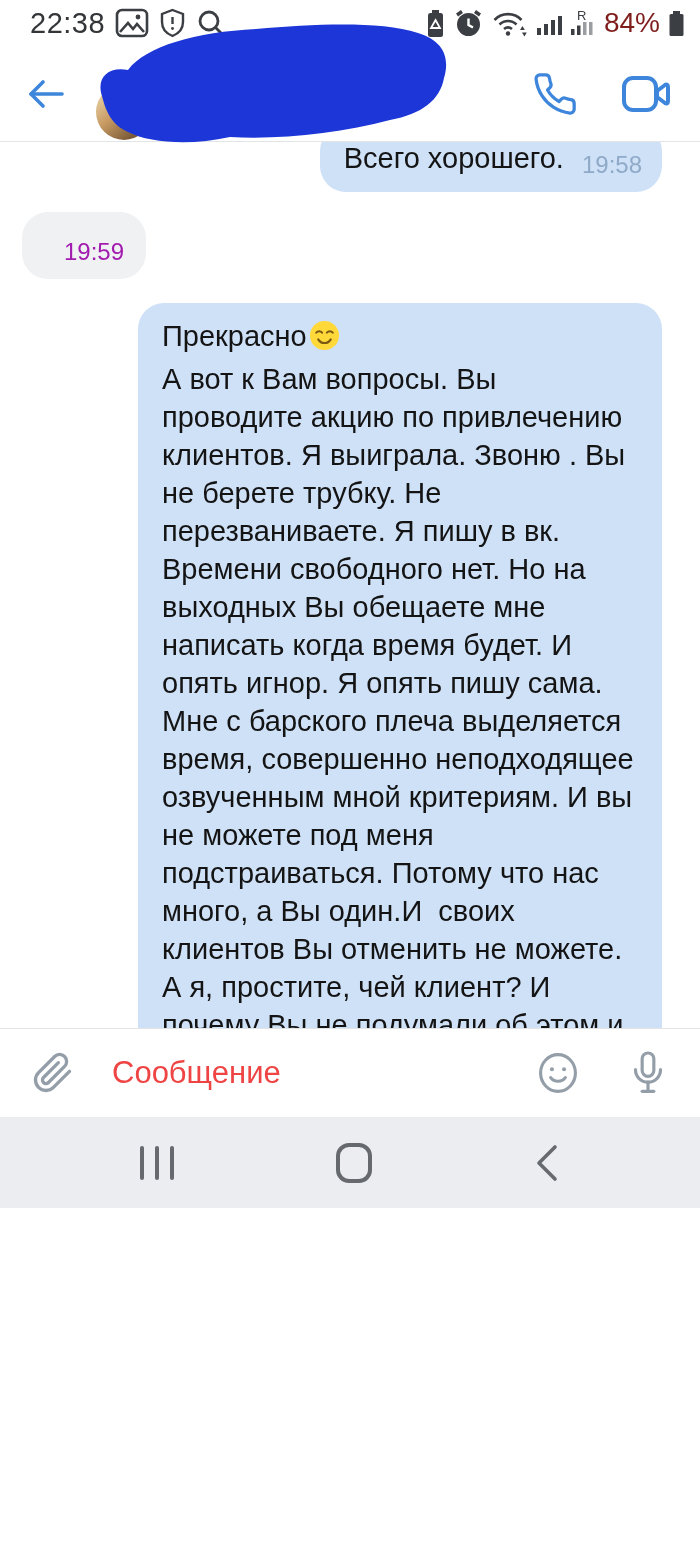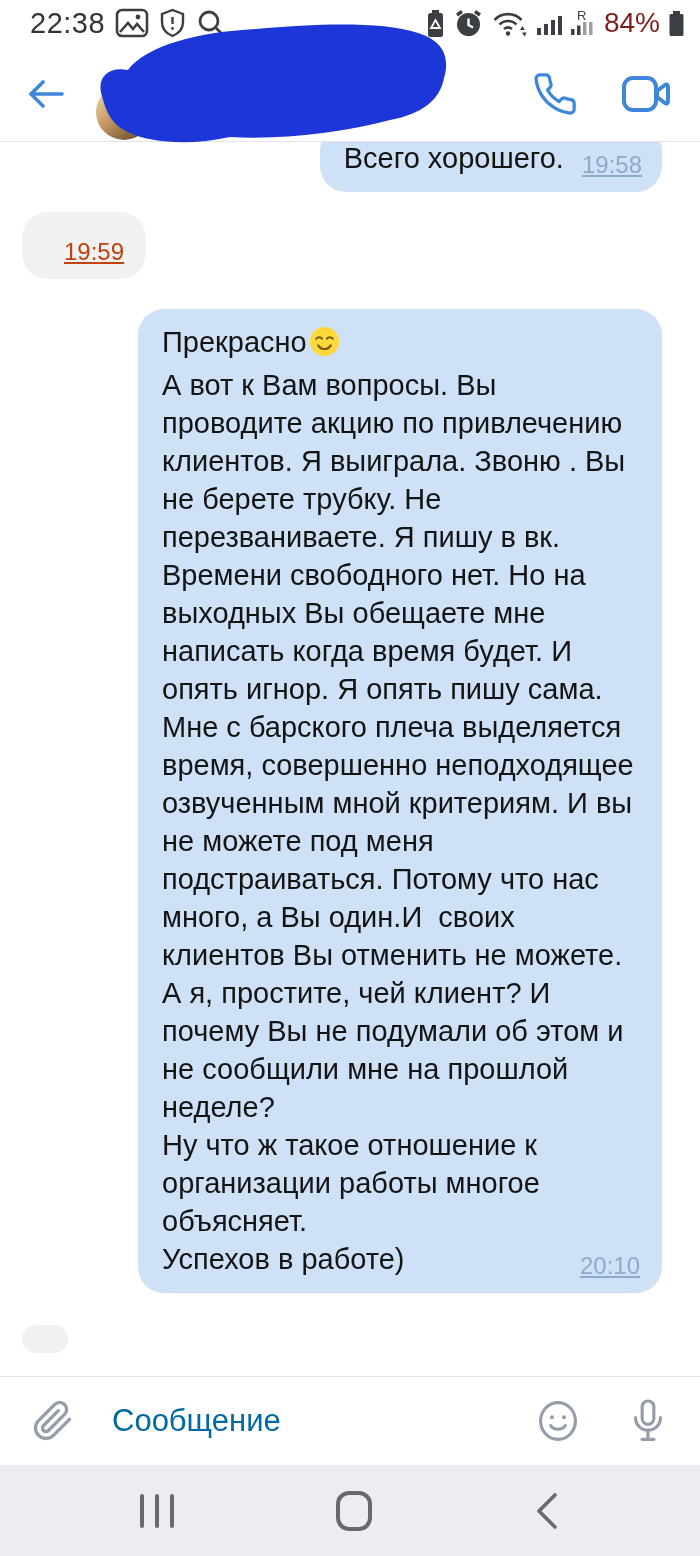--- a/index.html
+++ b/index.html
@@ -1,18 +1,18 @@
 <!DOCTYPE html>
 <html><head>
 <meta charset="utf-8">
 <style>
   * { margin:0; padding:0; box-sizing:border-box; }
   html,body { width:700px; }
   body { font-family:"Liberation Sans", sans-serif; background:#fff; }
-  .phone { position:relative; width:700px; height:1556px; background:#fff; overflow:hidden; display:flex; flex-direction:column; }
+  .phone { position:relative; width:700px; height:1208px; background:#fff; overflow:hidden; display:flex; flex-direction:column; }
 
   
   .top { position:relative; background:#fff; border-bottom:1px solid #e2e4e6; z-index:20; }
   .statusbar { height:46px; display:flex; align-items:center; justify-content:space-between; padding:0 14px 0 30px; color:#3b3e42; }
   .sb-left, .sb-right { display:flex; align-items:center; gap:10px; }
   .sb-right { gap:7px; }
   .sb-time { font-size:29px; color:#333639; letter-spacing:0.5px; }
   .sb-pct { font-size:28px; color:#7f1d1d; margin-left:2px; }
   .sb-icon svg { display:block; }
   .roaming { display:flex; align-items:flex-end; }
@@ -23,34 +23,34 @@
   .hdr-btn + .hdr-btn { margin-left:42px; }
 
   .avatar-sliver { position:absolute; left:96px; top:84px; width:56px; height:56px; border-radius:50%;
     background:linear-gradient(140deg,#e9d3a8 10%,#c79a62 45%,#7c5c38 80%); z-index:28; }
   .redaction { position:absolute; left:88px; top:20px; width:364px; height:126px; z-index:29; }
 
   
   .chat { flex:1; background:#fff; overflow:hidden; display:flex; flex-direction:column; align-items:flex-start; padding:0 38px 10px 22px; }
   .bubble { border-radius:26px; padding:14px 22px 14px 24px; font-size:29px; line-height:38px; color:#141414; }
   .bubble .msg-text { white-space:pre-wrap; }
-  .bubble .time { float:right; font-size:24px; margin:13px 0 0 18px; line-height:26px;text-decoration:underline; }
+  .bubble .time { float:right; font-size:24px; margin:13px 0 0 18px; line-height:26px; }
   .in  { background:#f0f1f3; align-self:flex-start; max-width:484px; }
-  .in .time { color:#c2410c; }
+  .in .time { color:#a21caf; }
   .out { background:#cfe1f7; align-self:flex-end; max-width:524px; }
   .out .time { color:#8faac8; }
   .m1 { margin-top:-17px; padding-right:20px; }
   .m2 { margin-top:20px; }
-  .m3 { margin-top:30px; }
+  .m3 { margin-top:24px; }
   .m4 { margin-top:32px; }
   .emoji { display:inline-block; vertical-align:-5px; margin-left:2px; }
 
   
   .composer { height:89px; background:#fff; border-top:1px solid #e2e4e6; display:flex; align-items:center; padding:0 32px; z-index:20; }
-  .composer .placeholder { flex:1; margin-left:38px; font-size:31px; color:#0369a1; }
+  .composer .placeholder { flex:1; margin-left:38px; font-size:31px; color:#ef4444; }
   .comp-icon { display:flex; align-items:center; }
   .comp-right { display:flex; align-items:center; gap:48px; }
 
   
   .navbar { height:91px; background:#ebedf0; display:flex; align-items:center; justify-content:space-between; padding:0 140px; }
   .nav-btn { display:flex; align-items:center; justify-content:center; }
   .recents { display:flex; gap:11px; }
   .recents i { display:block; width:4px; height:34px; background:#66696e; border-radius:2px; }
   .home { width:36px; height:40px; border:4px solid #66696e; border-radius:13px; }
 </style>

